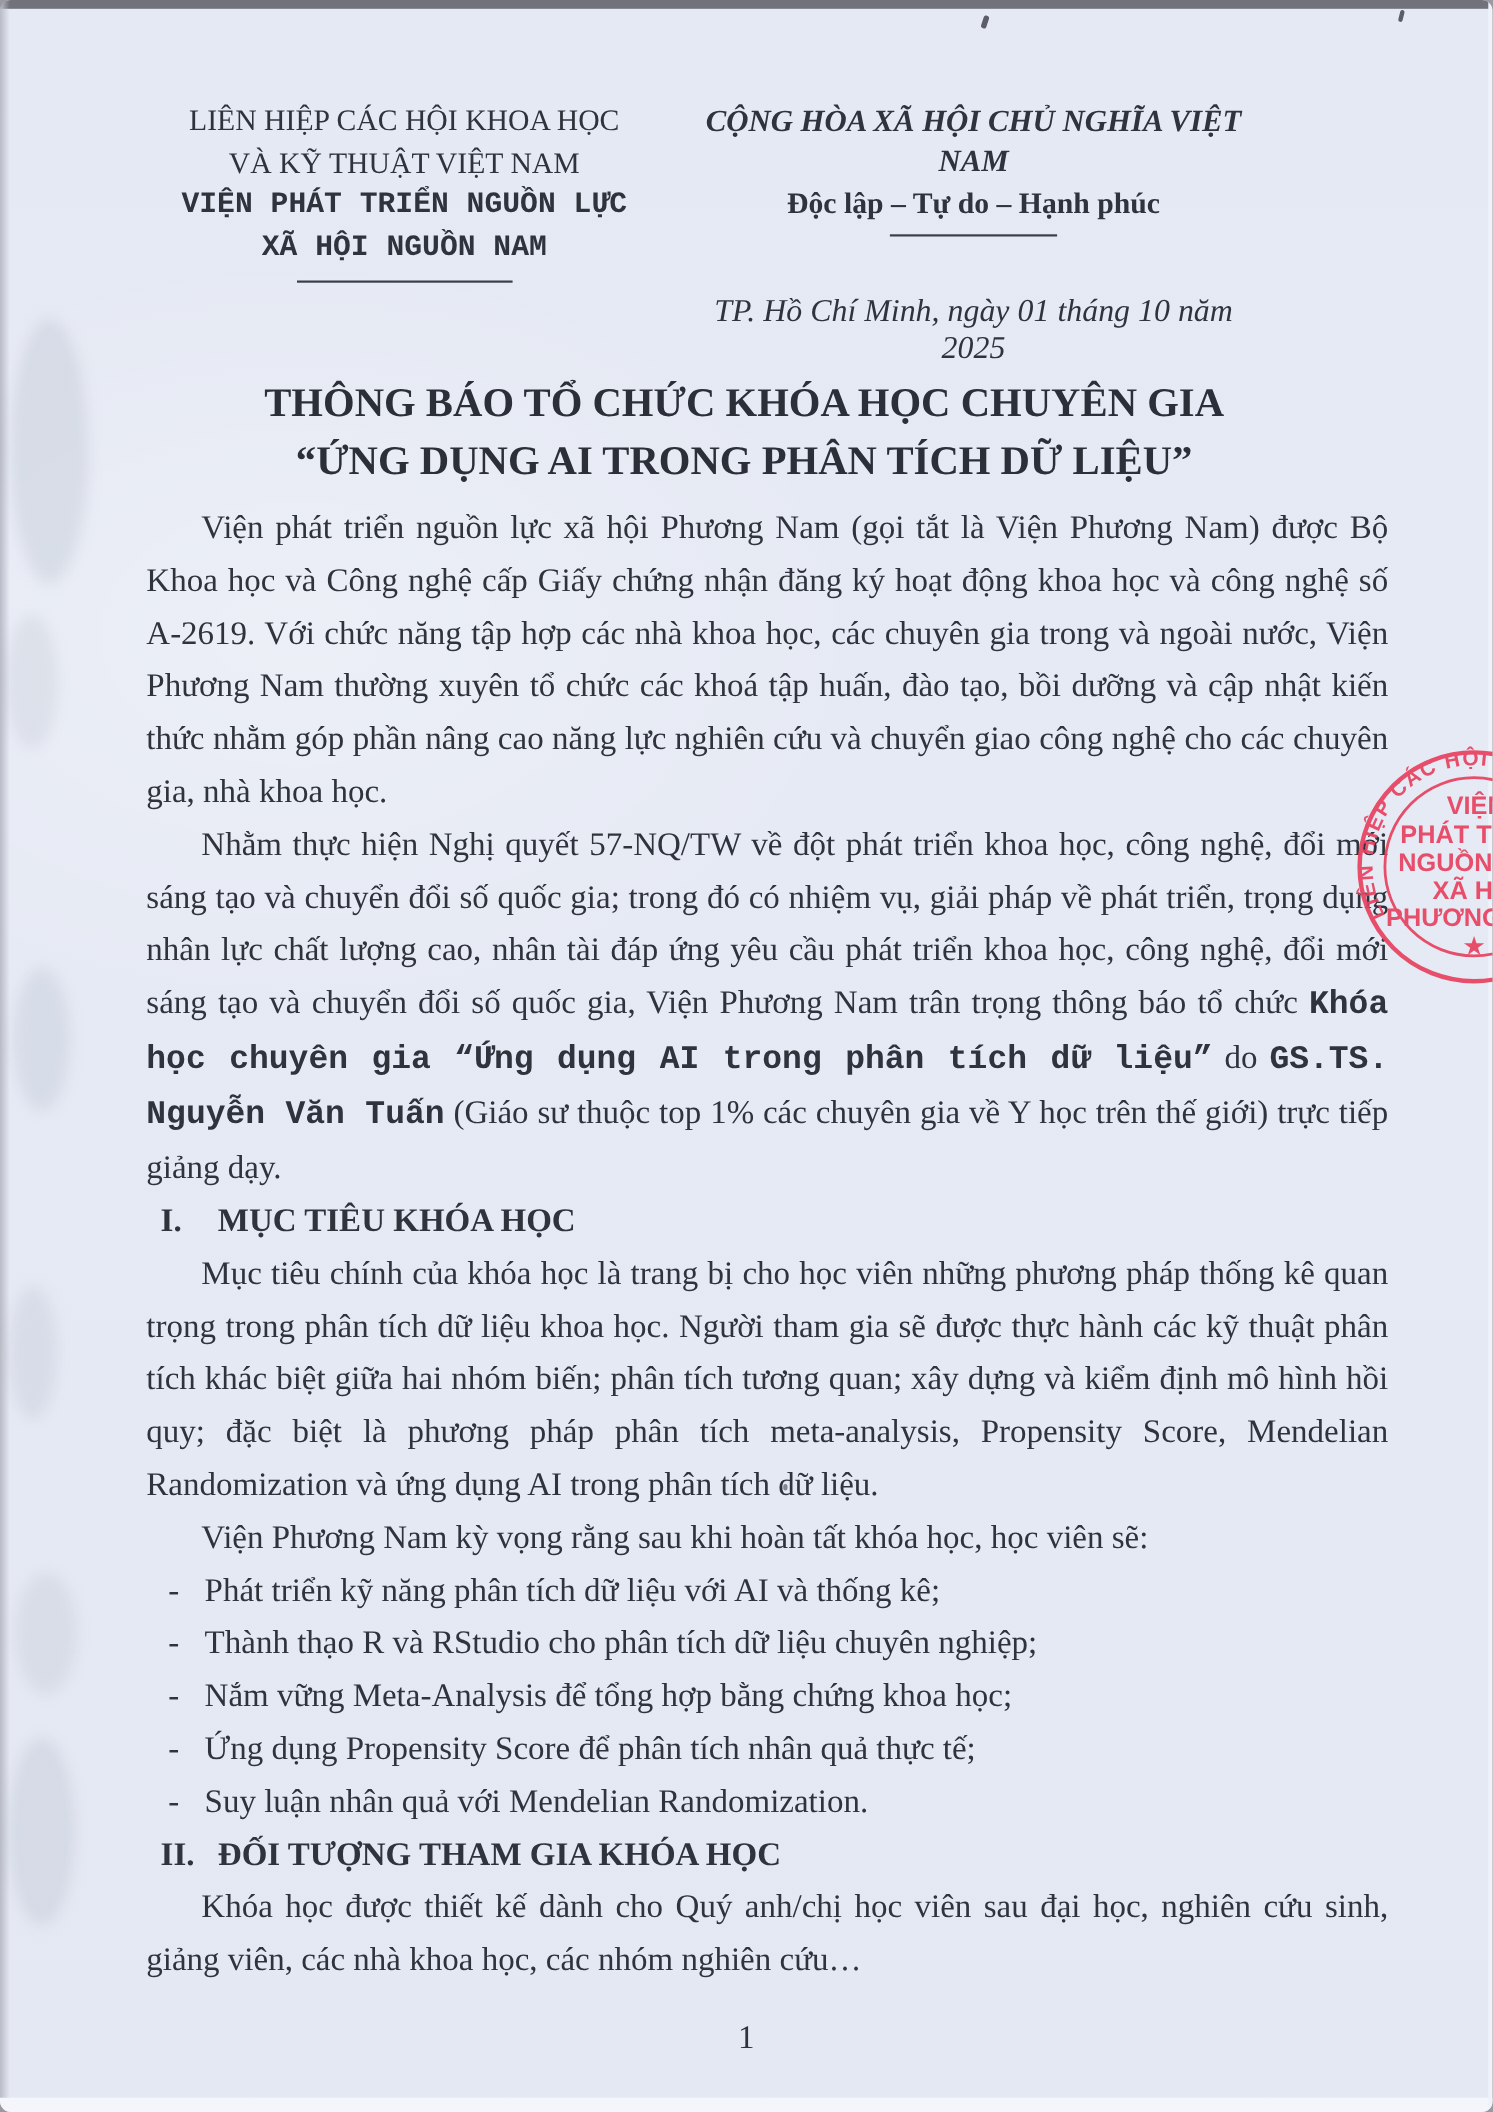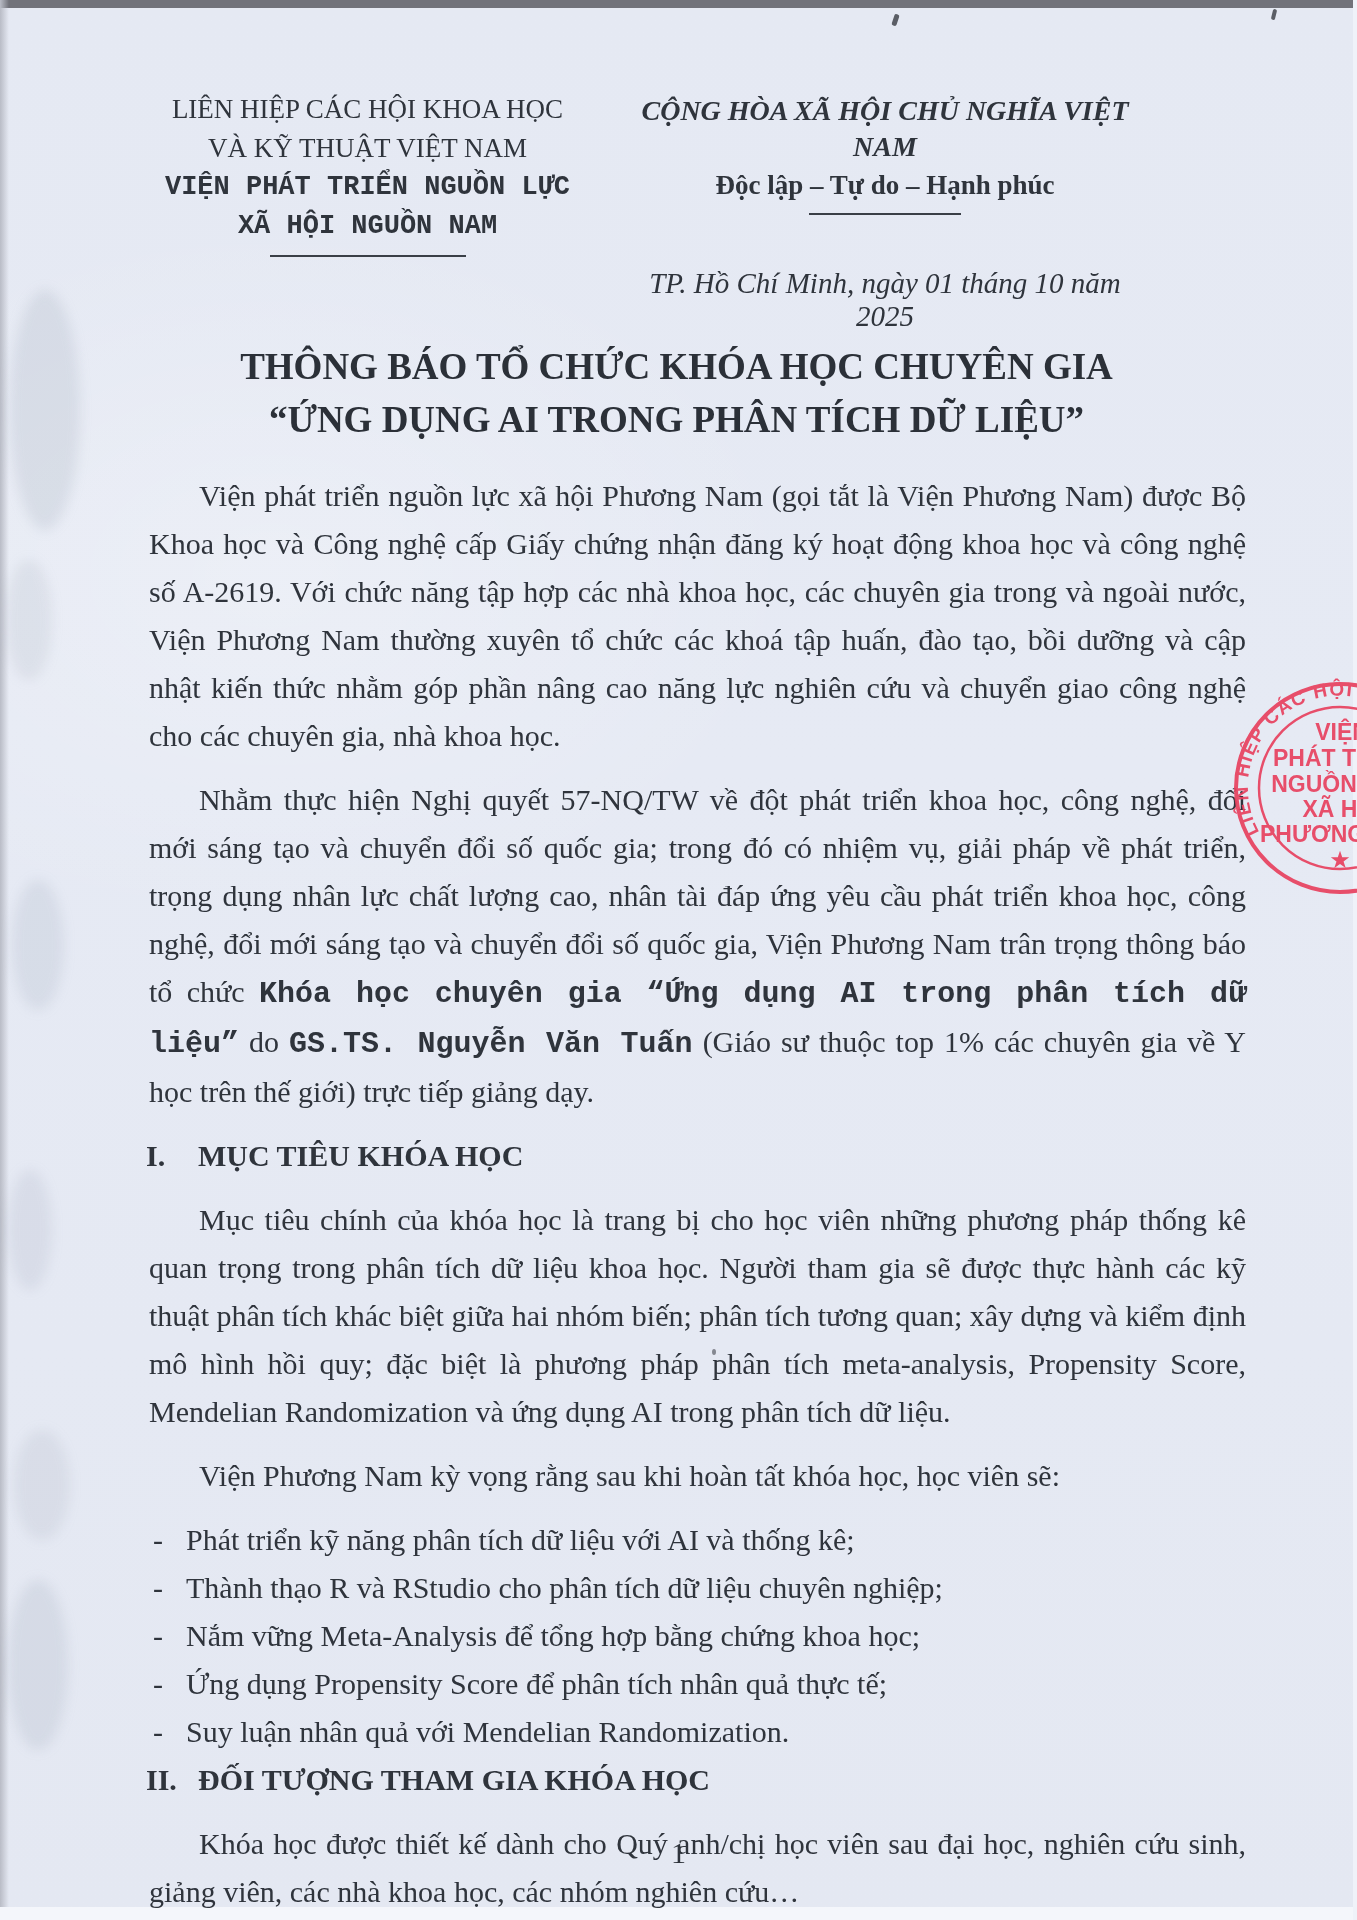--- a/index.html
+++ b/index.html
@@ -5,20 +5,21 @@
   html,body{margin:0;padding:0;background:#9a9aa0;}
   .page{
     position:relative;
     width:1357px;height:1920px;
     background:
       radial-gradient(ellipse 900px 600px at 20% 30%, rgba(255,255,255,0.25), rgba(255,255,255,0) 60%),
       linear-gradient(180deg,#e5e9f3 0%, #e6eaf4 40%, #e4e8f2 100%);
     overflow:hidden;
     font-family:"Liberation Serif","DejaVu Serif",serif;
     color:#2f343c;
+    border-radius:10px;
   }
   
   .edge-top{position:absolute;top:0;left:0;width:100%;height:8px;background:#71727a;}
   .edge-left{position:absolute;top:0;left:0;width:9px;height:100%;
     background:linear-gradient(90deg,#b9bcc6,rgba(230,234,244,0));}
   .edge-bottom{position:absolute;bottom:0;left:0;width:100%;height:13px;background:#f4f6fb;}
   .edge-right{position:absolute;top:0;right:0;width:4px;height:100%;background:#eff2f9;}
 
   
   .blob{position:absolute;border-radius:50%;filter:blur(6px);pointer-events:none;}
@@ -45,21 +46,21 @@
   .hdr-rule-right{width:152px;border-top:2px solid #3a3f47;margin:8px auto 0;}
   .date-line{margin-top:52px;font-style:italic;font-size:29px;}
 
   
   .doc-title{position:absolute;left:112px;top:340px;width:1129px;text-align:center;
     font-weight:bold;font-size:37px;line-height:53px;color:#2b3038;}
 
   
   .body-col{position:absolute;left:133px;top:456px;width:1129px;
     font-size:30px;line-height:48px;text-align:justify;}
-  .body-col p{margin:16px;text-indent:50px;}
+  .body-col p{margin:0;text-indent:50px;}
   .sec-head{display:flex;font-weight:bold;text-align:left;margin-top:0;}
   .sec-head .num{width:52px;padding-left:13px;flex:none;}
   .bullet{display:flex;text-align:left;}
   .bullet .dash{width:33px;padding-left:20px;flex:none;}
   .bullet .btxt{flex:1;}
   .bold{font-weight:bold;font-family:Liberation Mono, monospace;}
 
   .page-num{position:absolute;left:0;top:1836px;width:100%;text-align:center;font-size:30px;}
 
   

